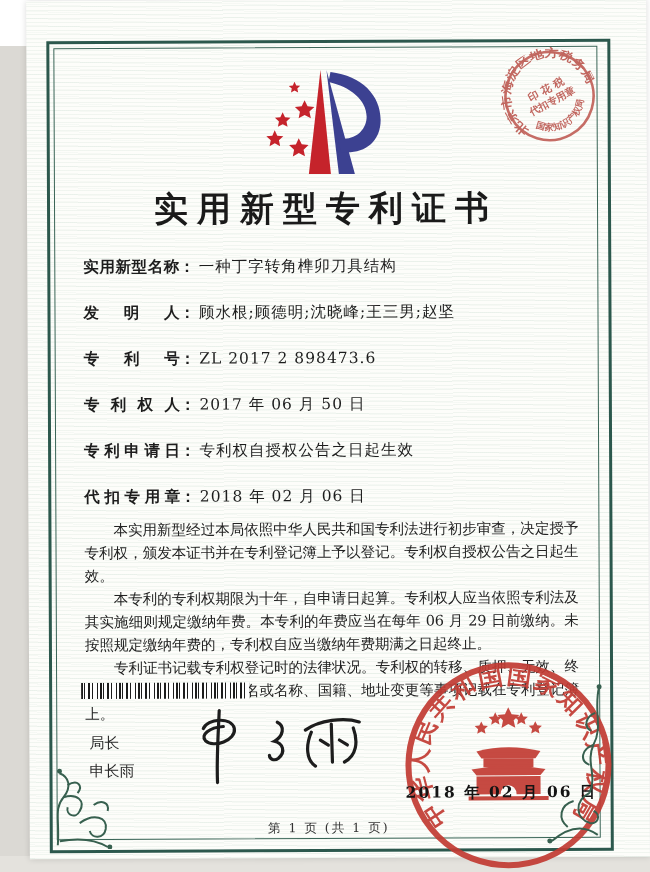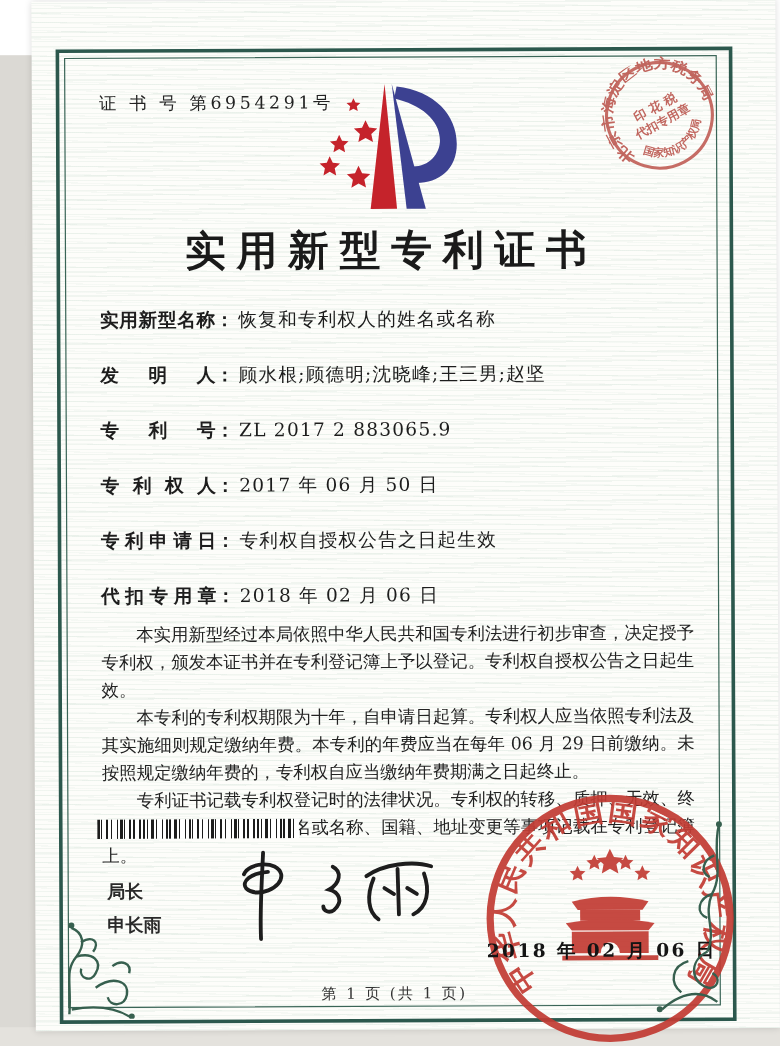--- a/index.html
+++ b/index.html
@@ -23,21 +23,21 @@
   .flabel{display:inline-block;width:96px;text-align:justify;text-align-last:justify;font-weight:700;}
   .fcolon{font-weight:600;}
   .fvalue{letter-spacing:1px;margin-left:4px;}
   .body-text{position:absolute;left:56px;top:518px;width:494px;font-size:14.5px;line-height:23px;
              text-align:justify;color:#222;}
   .body-text p{margin:0;text-indent:2em;}
   .barcode{position:absolute;left:52px;top:682px;width:168px;height:16px;background:
      repeating-linear-gradient(90deg,#1c1c1c 0 2px,#fff 2px 3px,#1c1c1c 3px 4px,#fff 4px 7px,
      #1c1c1c 7px 9px,#fff 9px 11px,#1c1c1c 11px 12px,#fff 12px 16px,#1c1c1c 16px 17px,#fff 17px 19px);}
   .official{position:absolute;left:60px;top:728px;font-family:"DejaVu Sans",sans-serif;
-            font-size:15px;font-weight:bold;color:#2a2a2a;line-height:28px;}
+            font-size:15px;font-weight:normal;color:#2a2a2a;line-height:28px;}
   .signature{position:absolute;left:160px;top:698px;}
   .seal{position:absolute;left:371px;top:658px;opacity:0.92;}
   .seal-date{position:absolute;left:376px;top:783px;font-size:15.5px;font-weight:bold;
              letter-spacing:2px;color:#141414;}
   .footer{position:absolute;left:20px;top:820px;width:558px;text-align:center;font-size:12.5px;
           letter-spacing:2px;color:#333;}
   .tax-stamp{position:absolute;left:475px;top:49px;transform:rotate(-28deg);opacity:0.88;}
   .flourish-bl{position:absolute;left:20px;top:752px;}
   .flourish-br{position:absolute;left:506px;top:684px;}
   .seal-ring-text{font-size:23px;font-weight:bold;fill:#c23b33;letter-spacing:2px;}
@@ -47,48 +47,47 @@
 <body>
 
 <div class="scan">
   <div class="gray-left"></div>
   <div class="gray-bottom"></div>
 
   <div class="page">
     <div class="frame-outer"></div>
     <div class="frame-inner"></div>
 
-    <div class="cert-no">证 书 号 第6954291号</div>
 
     <svg class="logo" width="140" height="116" viewBox="0 0 140 116">
       <g fill="#c5232b">
         <path d="M36 20 l2.2 4.6 5 .5 -3.7 3.4 1 5 -4.5-2.5 -4.4 2.5 1-5 -3.8-3.4 5.1-.5 Z" transform="scale(0.8) translate(9,2)"></path>
         <path d="M46 36 l3 6.2 6.8.7 -5 4.6 1.4 6.7 -6.2-3.4 -6 3.4 1.3-6.7 -5-4.6 6.8-.7 Z"></path>
         <path d="M24 48 l2.4 5 5.4.6 -4 3.6 1.1 5.4 -4.9-2.7 -4.8 2.7 1.1-5.4 -4-3.6 5.4-.6 Z"></path>
         <path d="M16 66 l2.6 5.4 6 .6 -4.4 4 1.2 5.9 -5.4-3 -5.2 3 1.2-5.9 -4.4-4 6-.6 Z"></path>
         <path d="M40 74 l3 6.2 6.8.7 -5 4.6 1.4 6.7 -6.2-3.4 -6 3.4 1.3-6.7 -5-4.6 6.8-.7 Z"></path>
         <path d="M62 6 L50 110 L72 110 Z"></path>
       </g>
       <g fill="#3c4191">
         <path d="M68 6 L80 110 L96 110 Z"></path>
         <path d="M72 8 C104 12 122 32 122 56 C122 80 103 91 82 88 L79 74 C96 78 108 66 108 53 C108 36 92 23 70 18 Z"></path>
       </g>
     </svg>
 
     <div class="title">实用新型专利证书</div>
 
     <div class="fields">
       <div class="field-row">
-        <span class="flabel">实用新型名称</span><span class="fcolon">：</span><span class="fvalue">恢复和专利权人的姓名或名称</span>
+        <span class="flabel">实用新型名称</span><span class="fcolon">：</span><span class="fvalue">一种丁字转角榫卯刀具结构</span>
       </div>
       <div class="field-row">
         <span class="flabel">发明人</span><span class="fcolon">：</span><span class="fvalue">顾水根;顾德明;沈晓峰;王三男;赵坚</span>
       </div>
       <div class="field-row">
-        <span class="flabel">专利号</span><span class="fcolon">：</span><span class="fvalue">ZL 2017 2 883065.9</span>
+        <span class="flabel">专利号</span><span class="fcolon">：</span><span class="fvalue">ZL 2017 2 898473.6</span>
       </div>
       <div class="field-row">
         <span class="flabel">专利权人</span><span class="fcolon">：</span><span class="fvalue">2017 年 06 月 50 日</span>
       </div>
       <div class="field-row">
         <span class="flabel">专利申请日</span><span class="fcolon">：</span><span class="fvalue">专利权自授权公告之日起生效</span>
       </div>
       <div class="field-row">
         <span class="flabel">代扣专用章</span><span class="fcolon">：</span><span class="fvalue">2018 年 02 月 06 日</span>
       </div>

